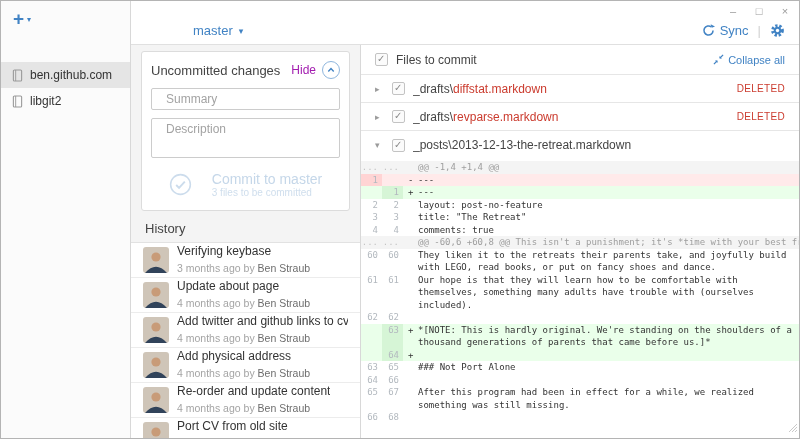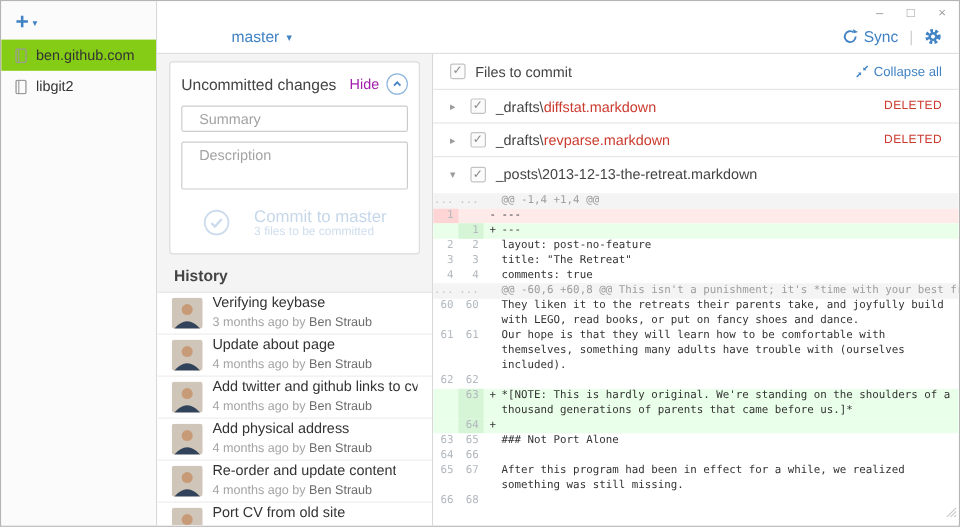--- a/index.html
+++ b/index.html
@@ -15,21 +15,21 @@
   .add-row { padding:10px 12px 6px; display:flex; align-items:center; gap:3px; }
   .plus { color:#4183c4; font-size:19px; font-weight:bold; line-height:16px; cursor:pointer; }
   .plus-caret { color:#4183c4; font-size:8px; }
   .filter-wrap { padding:6px 9px 8px; }
   .filter-wrap input {
     width:100%; height:19px; border:1px solid #c9c9c9; border-radius:2px;
     font-family:"Liberation Sans",sans-serif; font-size:11px; padding:0 6px; color:#555; background:#fff;
   }
   .filter-wrap input::placeholder { color:#a3a3a3; }
   .repo-item { height:26px; display:flex; align-items:center; gap:7px; padding:0 11px; font-size:12px; color:#333; cursor:pointer; }
-  .repo-item.selected { background:#84cc16; }
+  .repo-item.selected { background:#e5e5e5;margin-top:29px; }
   
   .main { flex:1; display:flex; flex-direction:column; min-width:0; }
   .topbar { height:44px; background:#fff; border-bottom:1px solid #e0e0e0; position:relative; flex-shrink:0; }
   .branch { position:absolute; left:14px; top:22px; color:#4183c4; font-size:13px; display:flex; align-items:center; gap:6px; cursor:pointer;margin-left:48px; }
   .branch .caret { font-size:9px; }
   .win-controls { position:absolute; top:4px; right:8px; display:flex; gap:14px; color:#9b9b9b; font-size:11px; line-height:12px; }
   .win-controls span { cursor:pointer; width:12px; text-align:center; }
   .sync-row { position:absolute; top:22px; right:14px; display:flex; align-items:center; gap:9px; }
   .sync-btn { display:flex; align-items:center; gap:5px; color:#4183c4; font-size:13px; cursor:pointer; }
   .vdiv { color:#d0d0d0; font-size:13px; }
@@ -47,21 +47,21 @@
     width:100%; border:1px solid #ccc; border-radius:2px; font-family:"Liberation Sans",sans-serif;
     font-size:12px; padding:3px 14px; color:#555; resize:none; background:#fff;
   }
   .commit-box input::placeholder, .commit-box textarea::placeholder { color:#a3a3a3; }
   .commit-box input[type=text] { height:22px; }
   .commit-box textarea { height:40px; margin-top:8px; }
   .commit-action { display:flex; align-items:center; justify-content:center; gap:20px; padding:9px 0 6px; cursor:default; }
   .commit-texts { display:flex; flex-direction:column; }
   .commit-label { font-size:14px; color:#c5d7e9; }
   .commit-sub { font-size:10px; color:#cfdeed; }
-  .history-title { font-size:13px; color:#444; padding:10px 14px 6px;font-weight:bold; }
+  .history-title { font-size:13px; color:#444; padding:10px 14px 6px; }
   .history-list { background:#fff; border-top:1px solid #e2e2e2; flex:1; overflow:hidden; }
   .commit-item { height:35px; display:flex; align-items:center; gap:8px; padding:0 12px; border-bottom:1px solid #ececec; cursor:pointer; background:#fff; }
   .avatar { width:26px; height:26px; border-radius:3px; overflow:hidden; flex-shrink:0; }
   .ci-texts { min-width:0; }
   .ci-title { font-size:12px; color:#333; white-space:nowrap; overflow:hidden; }
   .ci-meta { font-size:10.5px; color:#a4a4a4; white-space:nowrap; }
   .ci-meta .author { color:#6d6d6d; }
   
   .files-panel { flex:1; background:#fff; display:flex; flex-direction:column; min-width:0; position:relative; }
   .files-head { height:30px; display:flex; align-items:center; padding:0 14px; border-bottom:1px solid #e6e6e6; flex-shrink:0; }

